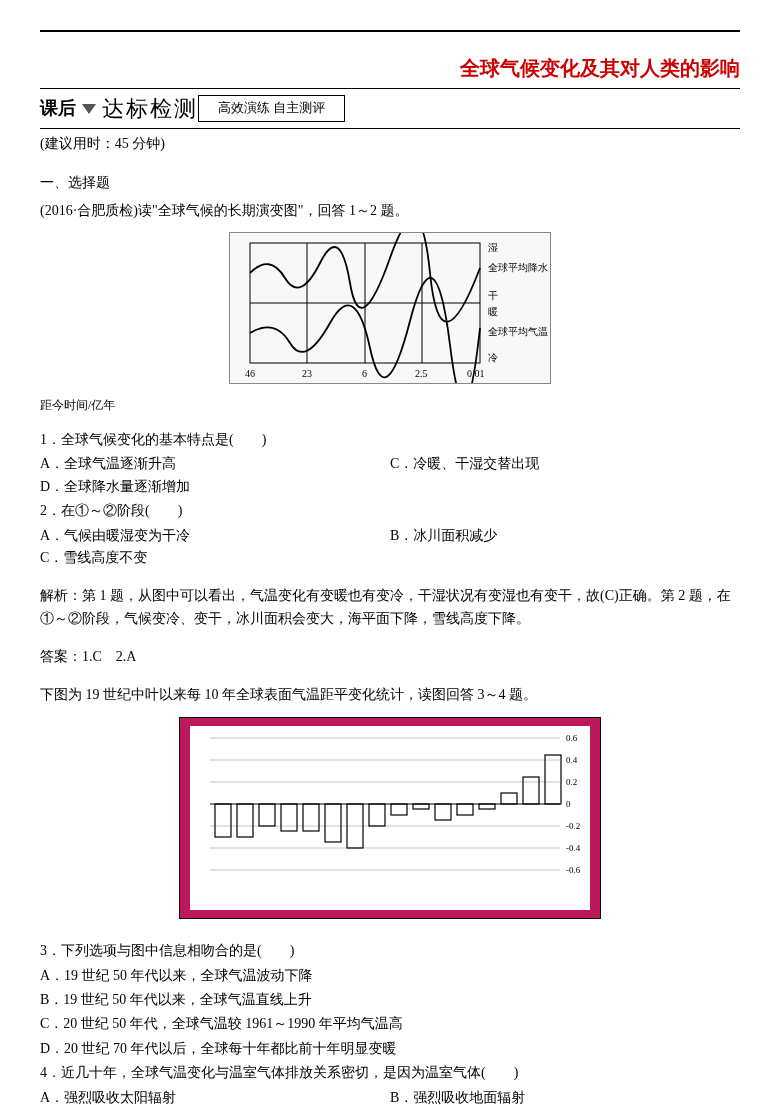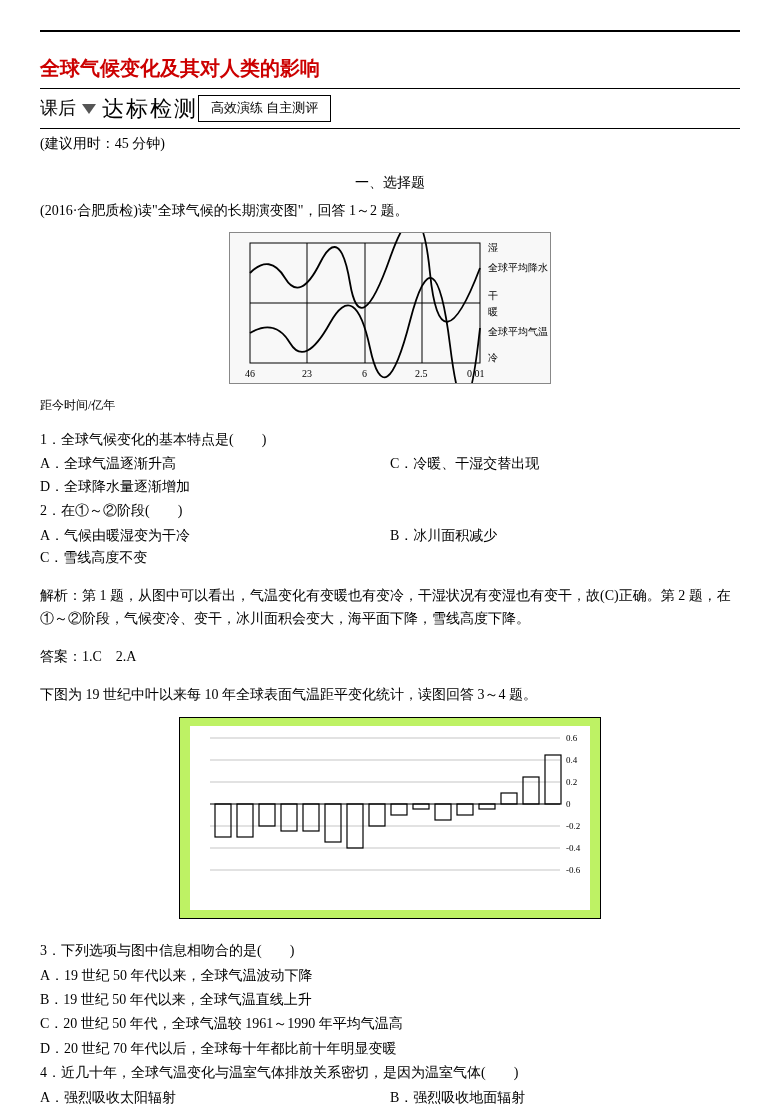--- a/index.html
+++ b/index.html
@@ -13,35 +13,35 @@
       width: 700px;
     }
     .header-line {
       border-top: 2px solid #000;
       margin-bottom: 20px;
     }
     .title-red {
       color: #c00;
       font-size: 20px;
       font-weight: bold;
-      text-align: left;
+      text-align: right;
       margin-bottom: 4px;
       margin-top: 12px;
     }
     .section-header {
       display: flex;
       align-items: center;
       border-top: 1.5px solid #000;
       border-bottom: 1.5px solid #000;
       padding: 2px 0;
       margin-bottom: 4px;
     }
     .section-label {
       font-size: 18px;
-      font-weight: normal;
+      font-weight: bold;
       font-family: "KaiTi","楷体",serif;
     }
     .triangle-down {
       display: inline-block;
       width: 0; height: 0;
       border-left: 7px solid transparent;
       border-right: 7px solid transparent;
       border-top: 10px solid #555;
       margin: 0 6px;
       vertical-align: middle;
@@ -52,31 +52,30 @@
       letter-spacing: 2px;
     }
     .subtitle-box {
       font-size: 11px;
       color: #888;
       flex: 1;
       text-align: center;
     }
     .right-badge {
       border: 1px solid #000;
-      padding: 2px 12px;
+      padding: 2px 19px;
       font-size: 13px;
       font-family: "KaiTi","楷体",serif;
     }
     .course-time {
       margin-top: 2px;
       margin-bottom: 16px;
     }
     .section-title {
       margin-bottom: 6px;
-      text-align: center;
     }
     .question-intro {
       margin-bottom: 8px;
     }
     .figure {
       text-align: center;
       margin: 10px auto 14px auto;
     }
     .figure-placeholder {
       display: inline-block;
@@ -101,21 +100,21 @@
     .opt-half {
       width: 50%;
     }
     .answer-text {
       margin: 16px 0;
     }
     .figure2-placeholder {
       display: inline-block;
       width: 420px;
       height: 200px;
-      background: #bef264;
+      background: #be185d;
       border: 1.5px solid #000;
       position: relative;
     }
     .fig2-inner-caption {
       position: absolute;
       bottom: 4px;
       left: 0; right: 0;
       text-align: center;
       font-size: 10px;
       line-height: 1.3;

